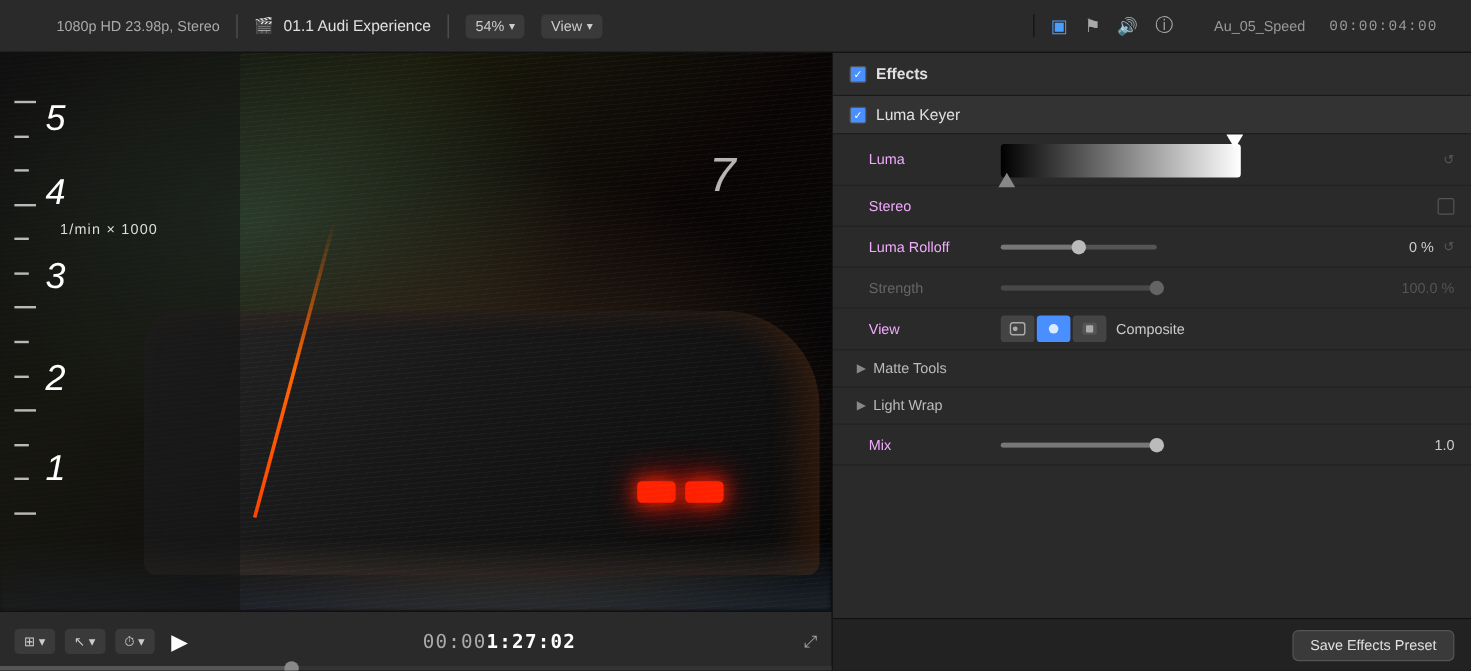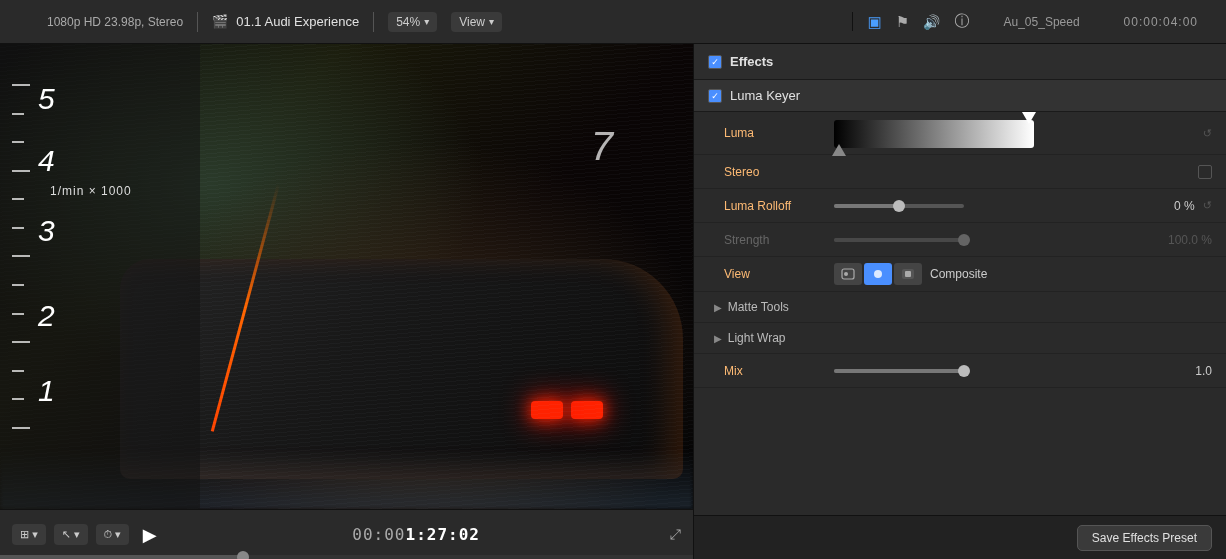--- a/index.html
+++ b/index.html
@@ -230,21 +230,21 @@
     
     .param-row {
       display: flex;
       align-items: center;
       padding: 6px 14px 6px 30px;
       border-bottom: 1px solid #222;
       min-height: 34px;
     }
     .param-label {
       font-size: 12px;
-      color: #fdba74;
+      color: #f0abfc;
       width: 110px;
       flex-shrink: 0;
     }
     .param-label.muted {
       color: #666;
     }
     .param-value {
       font-size: 12px;
       color: #ccc;
       margin-left: auto;
@@ -463,21 +463,21 @@
     </div>
   </div>
 
   <div style="border-left:1px solid #111;display:flex;align-items:center;padding:0 14px;gap:14px;">
     <span style="color:#4a9eff;font-size:15px;">▣</span>
     <span style="color:#aaa;font-size:15px;">⚑</span>
     <span style="color:#aaa;font-size:14px;">🔊</span>
     <span style="color:#aaa;font-size:15px;">ⓘ</span>
   </div>
   <span style="color:#999;font-size:12px;padding:0 20px;">Au_05_Speed</span>
-  <span style="color:#999;font-size:12px;padding-right:16px;letter-spacing:1px;font-family:Liberation Sans, sans-serif;margin-left:24px;">00:00:04:00</span>
+  <span style="color:#999;font-size:12px;padding-right:16px;letter-spacing:1px;font-family:Liberation Mono, monospace;">00:00:04:00</span>
 </div>
 
 <div class="main-content">
 
   <div class="video-area">
     <div class="video-preview">
       <div class="video-bg">
 
         <div style="position:absolute;left:0;top:0;bottom:0;width:200px;background:rgba(20,20,20,0.6);z-index:2;">
 

